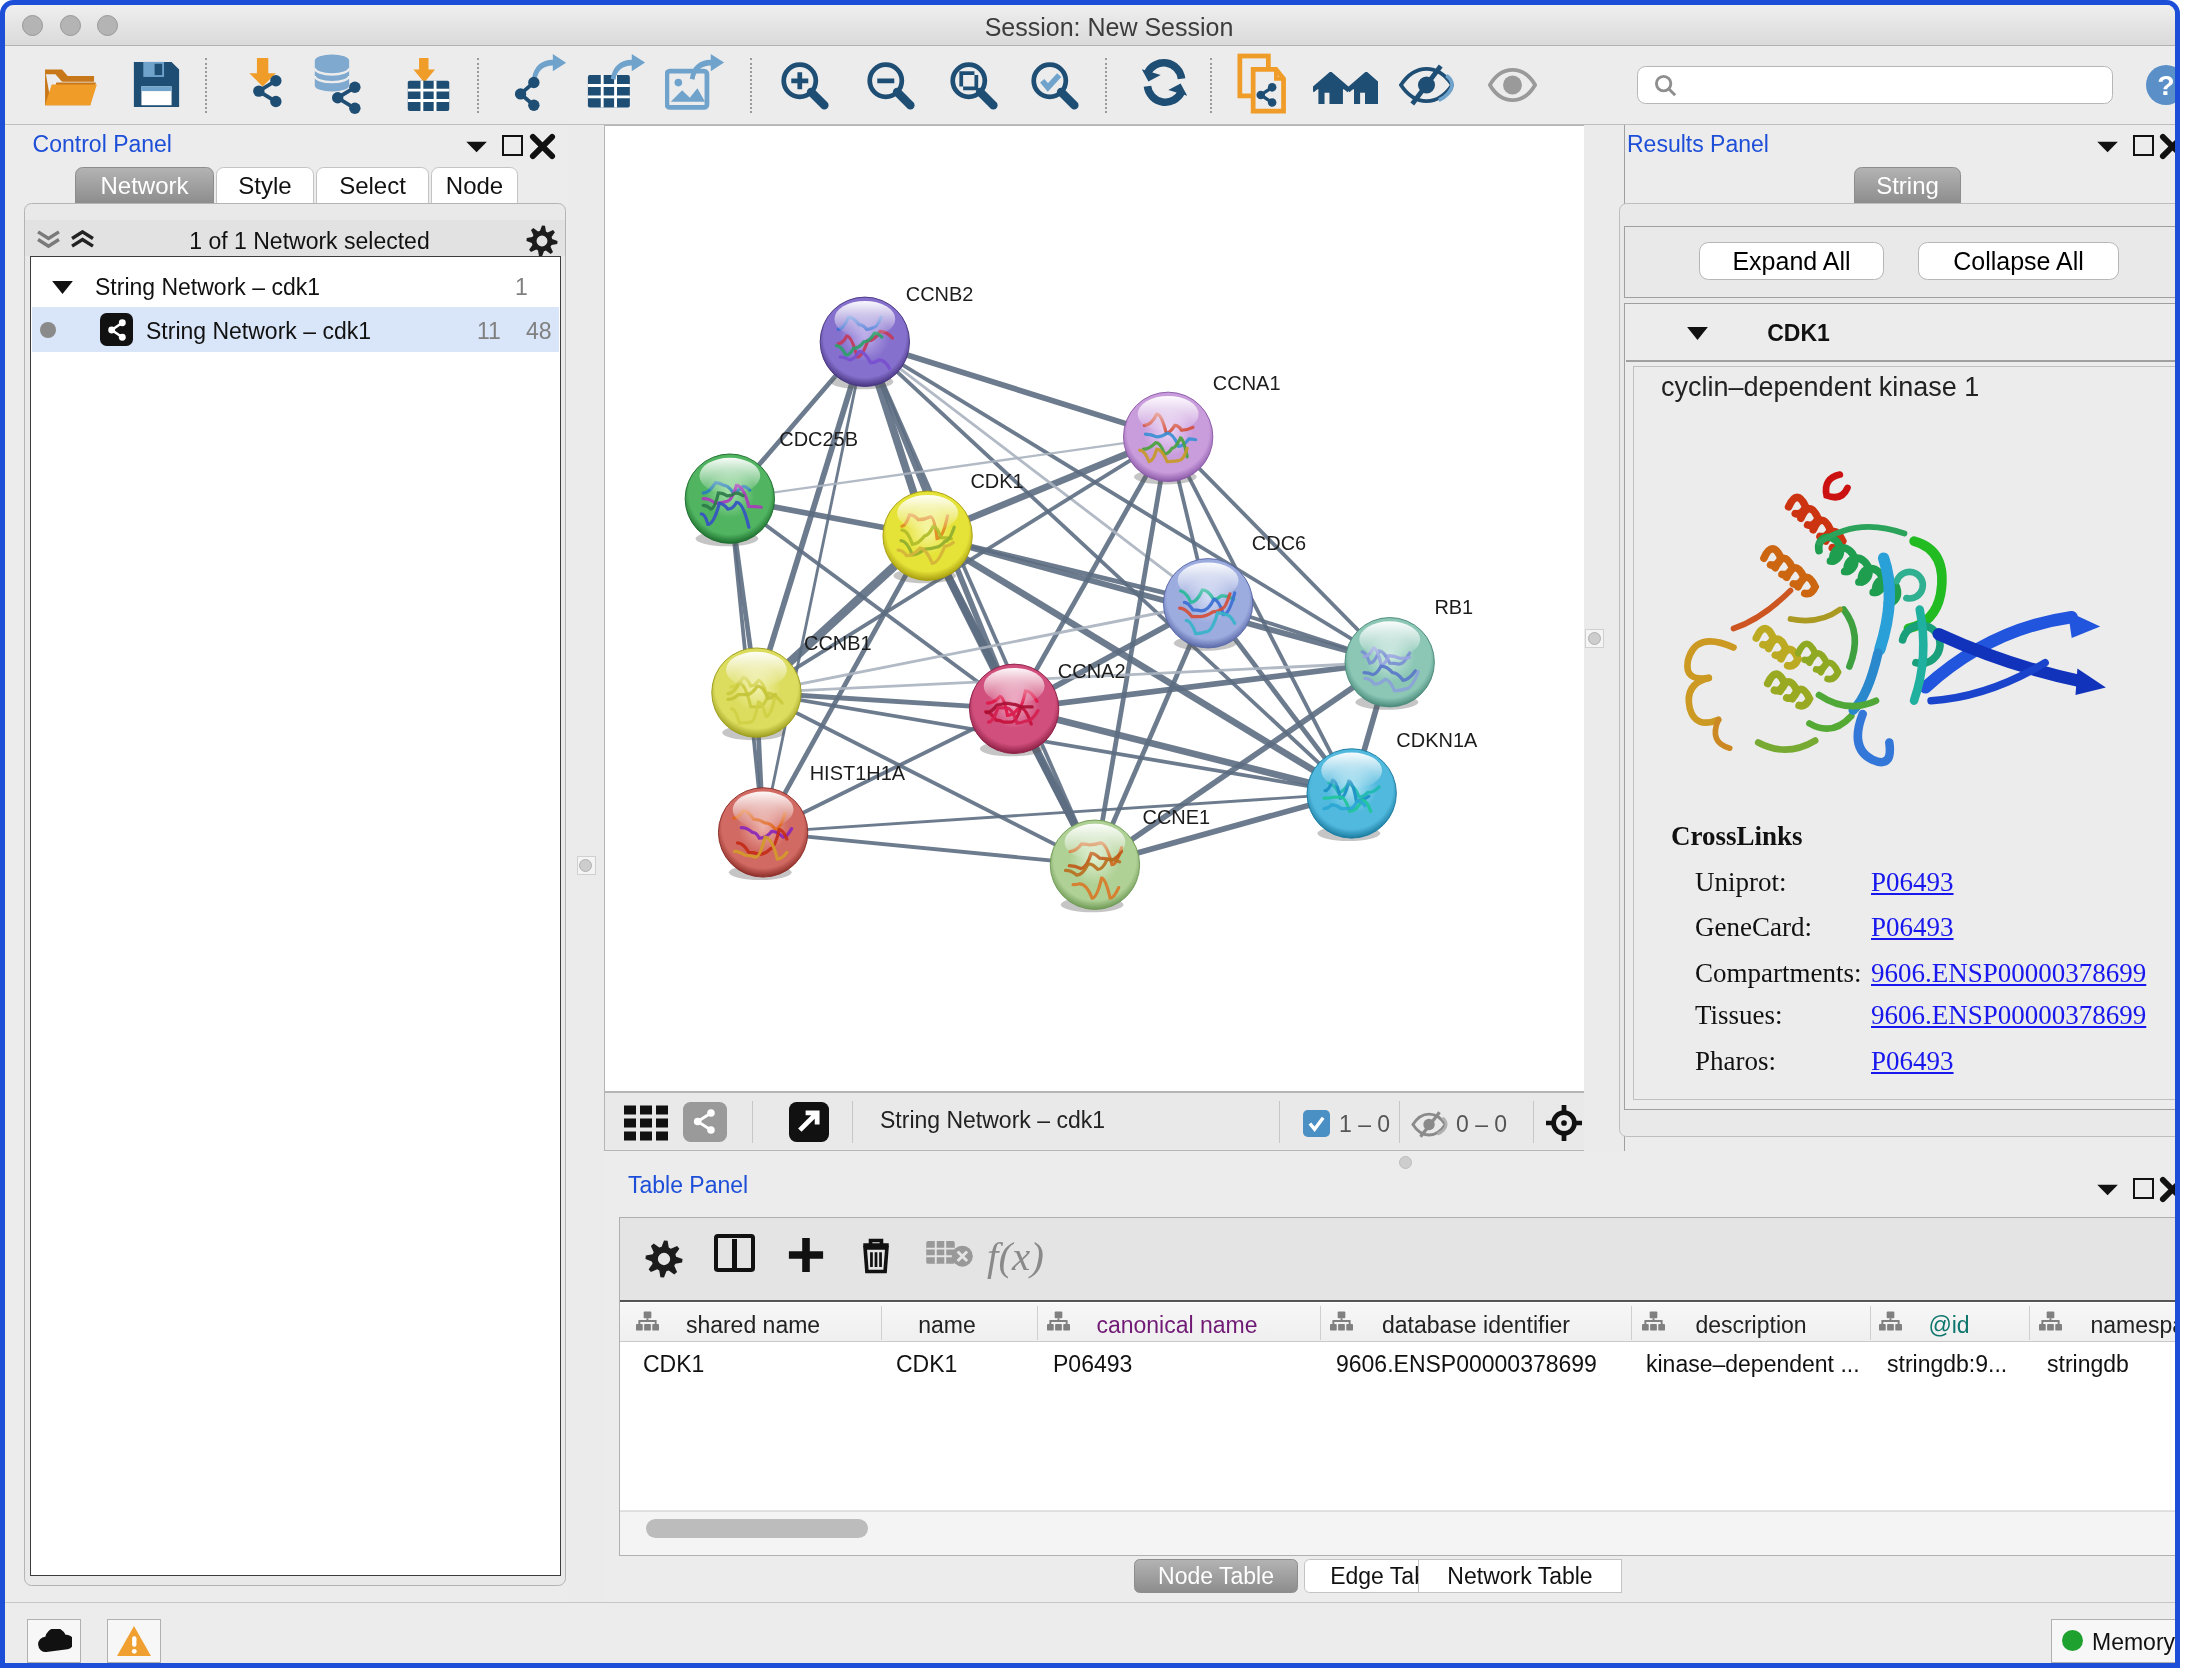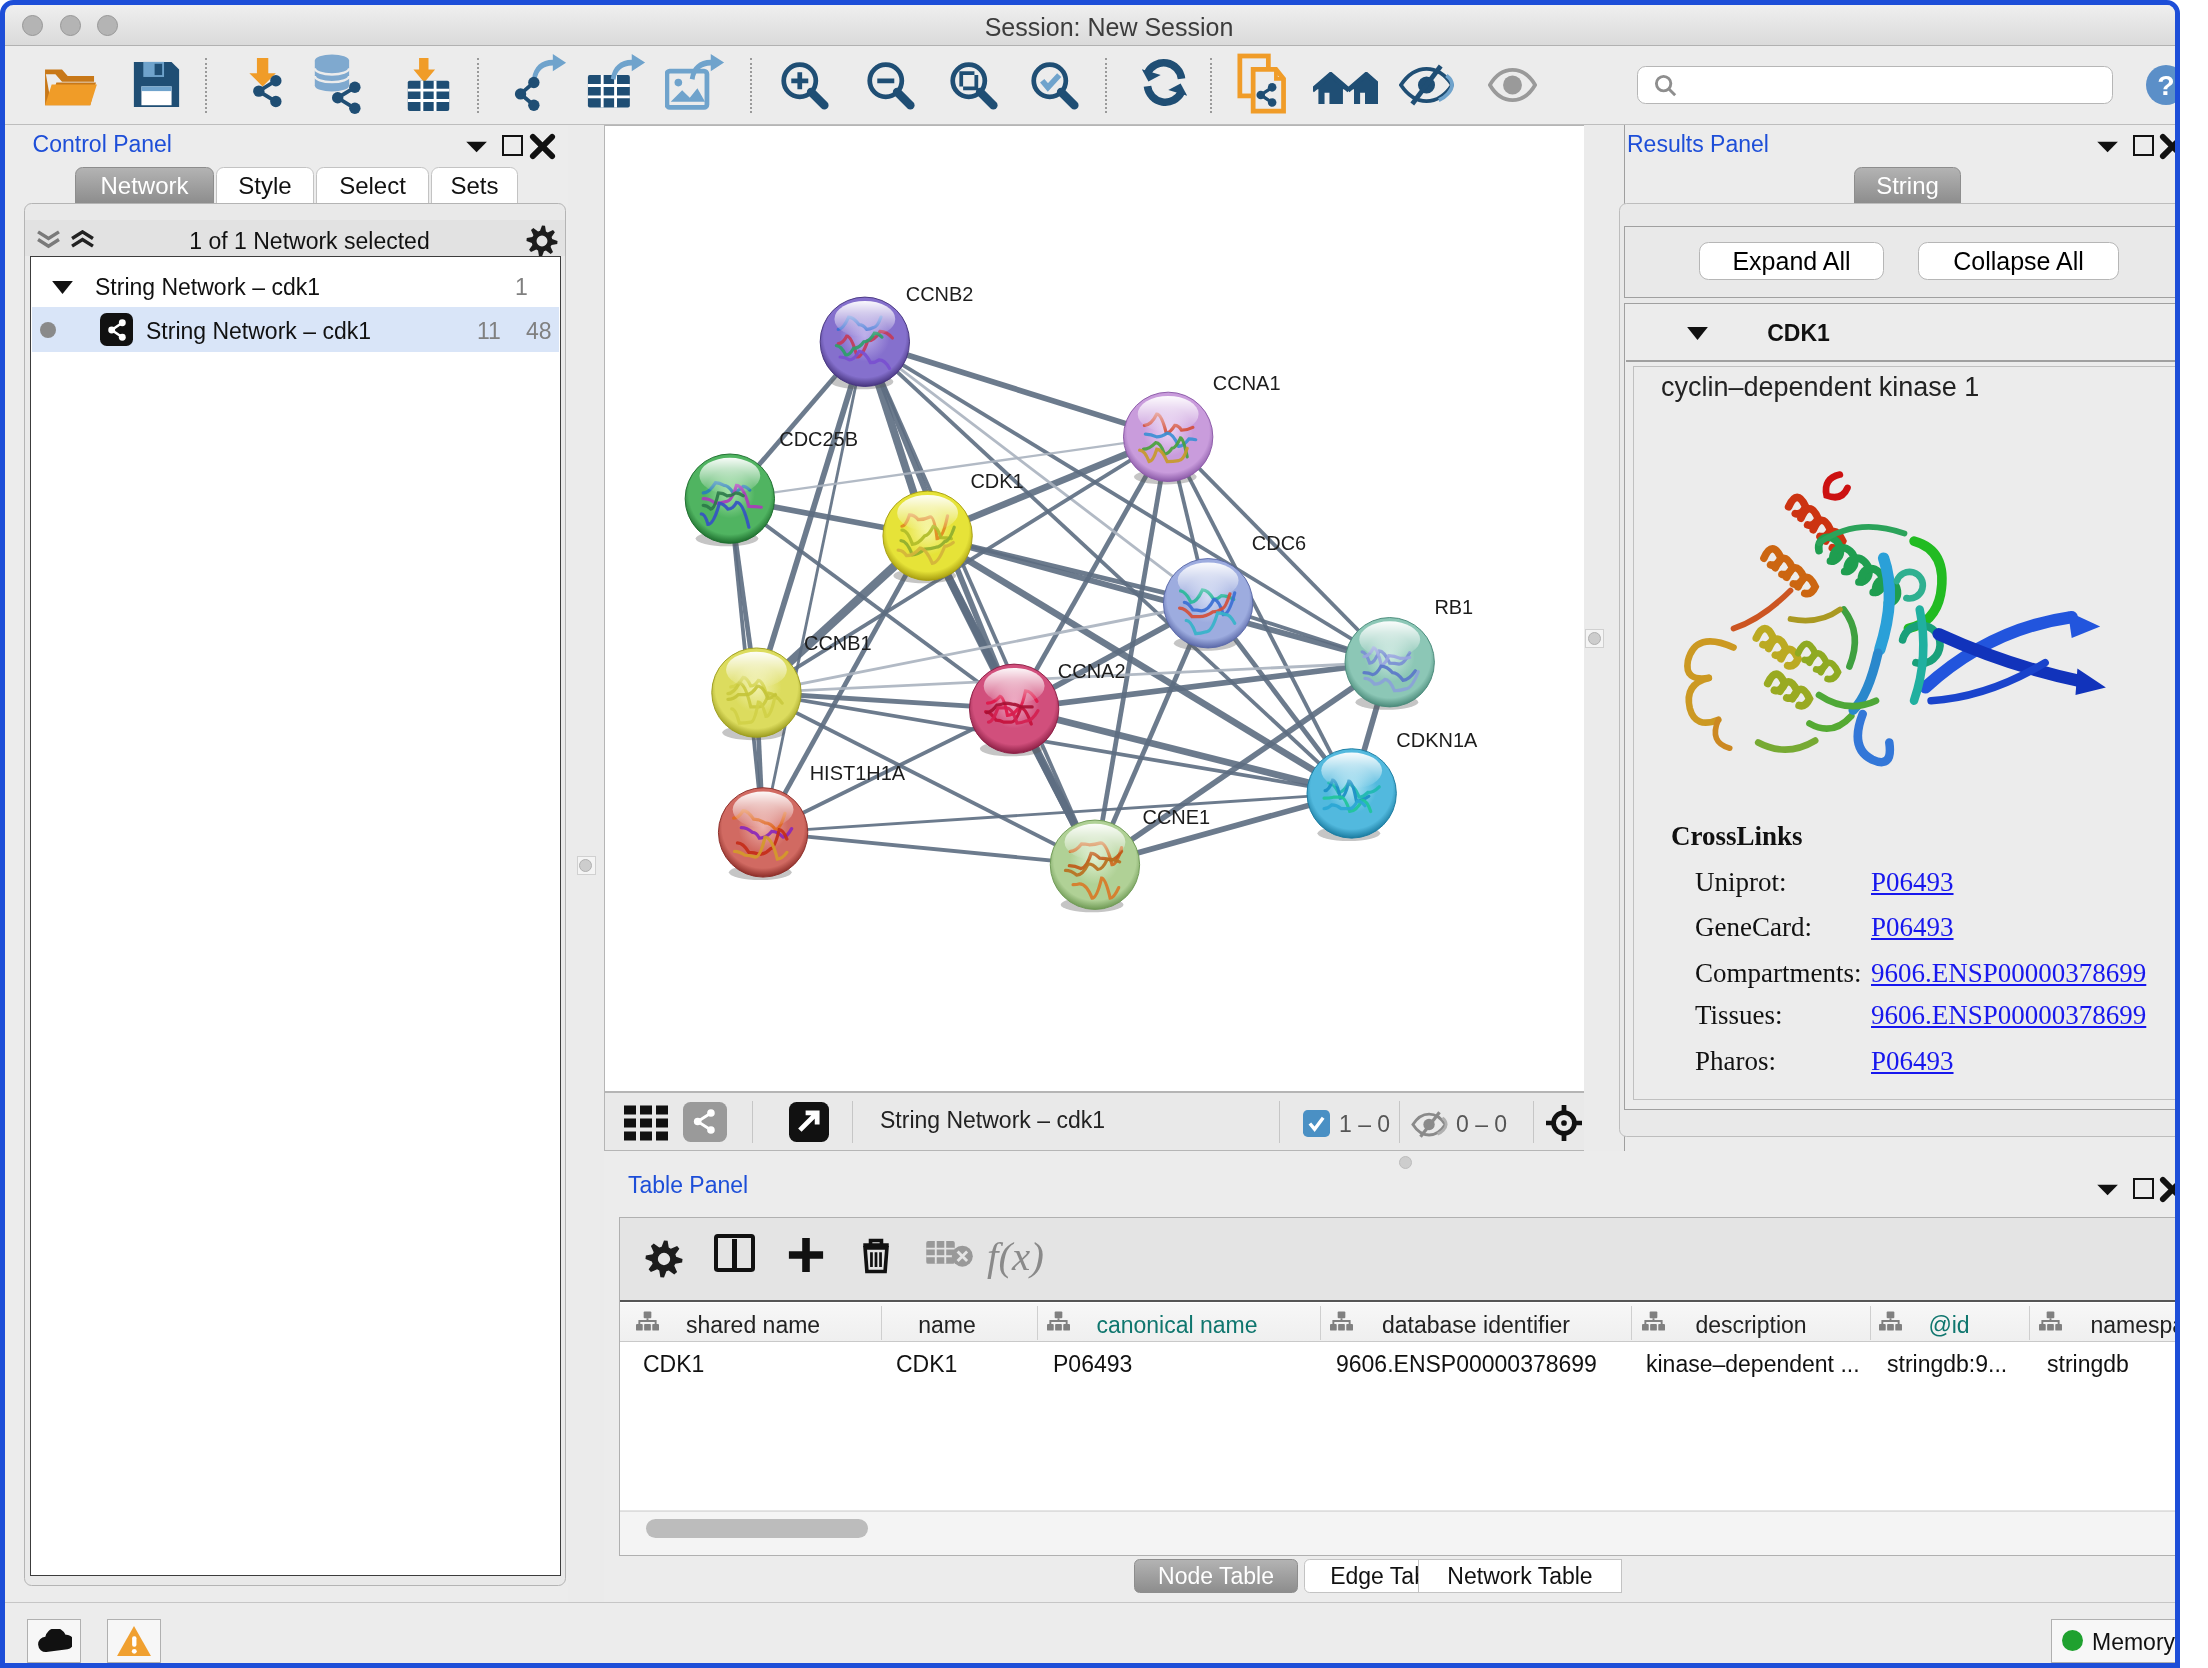--- a/index.html
+++ b/index.html
@@ -170,21 +170,21 @@
 <svg style="position:absolute;left:460px;top:134px" width="25" height="15" viewBox="0 0 26 16" xmlns="http://www.w3.org/2000/svg">
       <path d="M1 3h22L12 14z" fill="#111"></path>
     </svg>
     <div class="abs" style="left:497px;top:130px;width:21px;height:21px;border:2.9px solid #111"></div>
     <svg style="position:absolute;left:524px;top:128px" width="27" height="27" viewBox="0 0 28 28" xmlns="http://www.w3.org/2000/svg">
       <path d="M4 4 24 24M24 4 4 24" stroke="#111" stroke-width="6" stroke-linecap="round"></path>
     </svg>
 <div class="tab tabsel" style="left:70px;top:162px;width:139px">Network</div>
 <div class="tab" style="left:211px;top:162px;width:98px">Style</div>
 <div class="tab" style="left:311px;top:162px;width:113px">Select</div>
-<div class="tab" style="left:426px;top:162px;width:87px">Sets</div>
+<div class="tab" style="left:426px;top:162px;width:87px">Node</div>
 <div class="abs" style="left:19px;top:198px;width:542px;height:1383px;background:#e9e9e9;border:1px solid #b4b4b4;border-radius:7.6px"></div>
 <div class="abs" style="left:20px;top:215px;width:540px;height:36px;background:#e2e2e2"></div>
 <svg style="position:absolute;left:31px;top:225px" width="25" height="19" viewBox="0 0 26 20" xmlns="http://www.w3.org/2000/svg">
       <path d="M2 2l11 7 11-7M2 10l11 7 11-7" fill="none" stroke="#7a7a7a" stroke-width="3.6"></path>
     </svg>
 <svg style="position:absolute;left:65px;top:225px" width="25" height="19" viewBox="0 0 26 20" xmlns="http://www.w3.org/2000/svg">
       <path d="M2 17l11-7 11 7M2 9l11-7 11 7" fill="none" stroke="#222" stroke-width="3.6"></path>
     </svg>
 <div class="abs t24" style="left:105px;top:223px;width:399px;text-align:center">1 of 1 Network selected</div>
 <svg style="position:absolute;left:521px;top:220px" width="32" height="32" viewBox="0 0 34 34" xmlns="http://www.w3.org/2000/svg">
@@ -708,21 +708,21 @@
       <g fill="#808080">
         <rect x="8" y="0" width="8" height="7" rx="1"></rect>
         <rect x="0" y="13" width="7" height="7" rx="1"></rect>
         <rect x="8.5" y="13" width="7" height="7" rx="1"></rect>
         <rect x="17" y="13" width="7" height="7" rx="1"></rect>
         <path d="M12 7v4M3.5 13v-3h17v3M12 9h0" stroke="#808080" stroke-width="2" fill="none"></path>
       </g>
     </svg>
 <div class="abs" style="left:558px;top:1307px;width:380px;text-align:center;font-size:23px;color:#222">shared name</div>
 <div class="abs" style="left:752px;top:1307px;width:380px;text-align:center;font-size:23px;color:#222">name</div>
-<div class="abs" style="left:982px;top:1307px;width:380px;text-align:center;font-size:23px;color:#0f766e">canonical name</div>
+<div class="abs" style="left:982px;top:1307px;width:380px;text-align:center;font-size:23px;color:#701a75">canonical name</div>
 <div class="abs" style="left:1281px;top:1307px;width:380px;text-align:center;font-size:23px;color:#222">database identifier</div>
 <div class="abs" style="left:1556px;top:1307px;width:380px;text-align:center;font-size:23px;color:#222">description</div>
 <div class="abs" style="left:1754px;top:1307px;width:380px;text-align:center;font-size:23px;color:#0f766e">@id</div>
 <div class="abs" style="left:1955px;top:1307px;width:380px;text-align:center;font-size:23px;color:#222">namespace</div>
 <div class="abs" style="left:638px;top:1346px;font-size:23px;color:#111">CDK1</div>
 <div class="abs" style="left:891px;top:1346px;font-size:23px;color:#111">CDK1</div>
 <div class="abs" style="left:1048px;top:1346px;font-size:23px;color:#111">P06493</div>
 <div class="abs" style="left:1331px;top:1346px;font-size:23px;color:#111">9606.ENSP00000378699</div>
 <div class="abs" style="left:1641px;top:1346px;font-size:23px;color:#111">kinase–dependent ...</div>
 <div class="abs" style="left:1882px;top:1346px;font-size:23px;color:#111">stringdb:9...</div>

